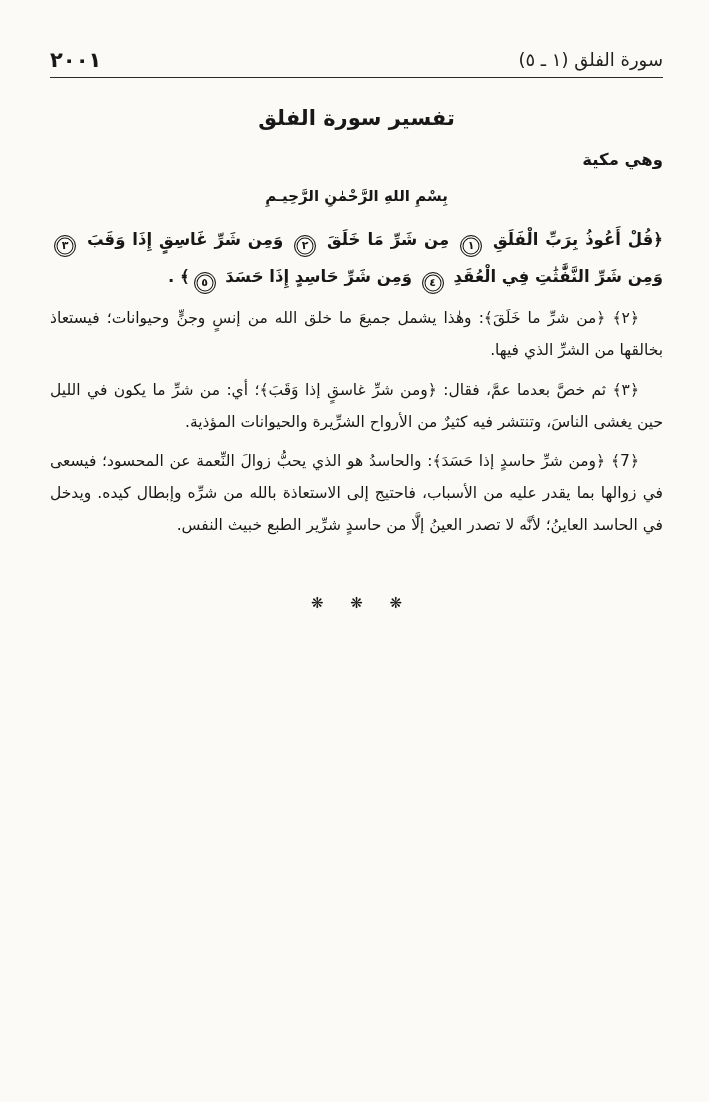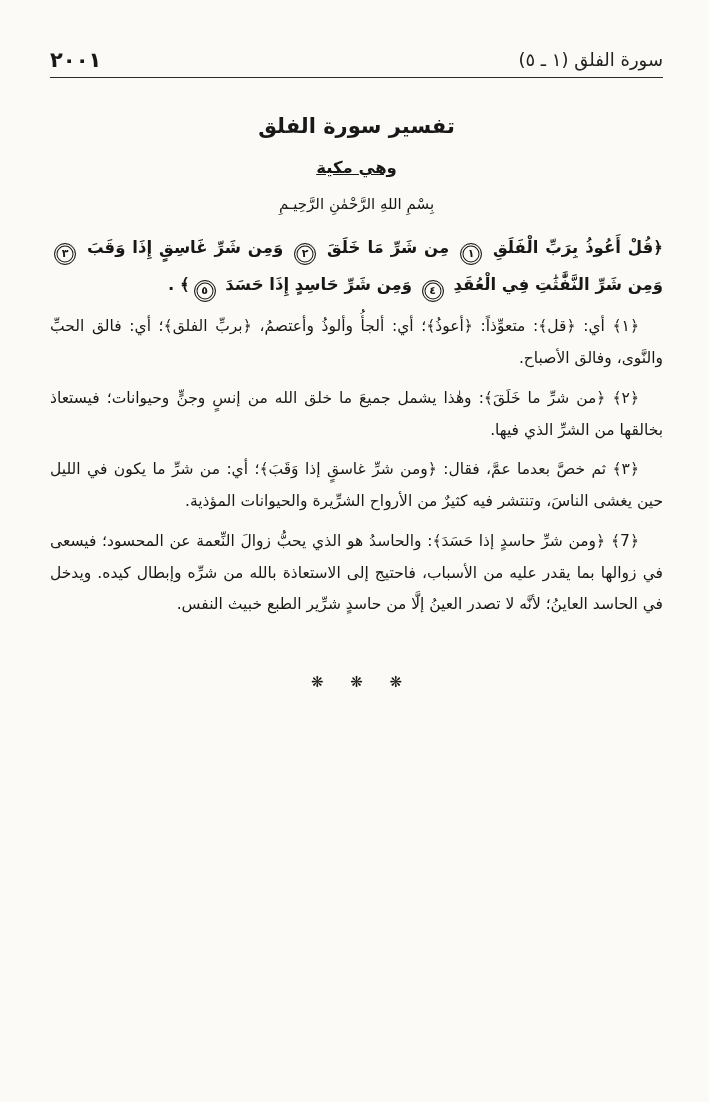--- a/index.html
+++ b/index.html
@@ -35,33 +35,32 @@
   }
   .rule {
     border: none;
     border-top: 1.5px solid #2b2b2b;
     margin: 5px 0 0 0;
   }
   .title {
     text-align: center;
     font-weight: bold;
     font-size: 21px;
-    margin-top: 36px;
+    margin-top: 28px;
   }
   .subtitle {
-    text-align: center;
+    text-align: right;
     font-weight: bold;
     font-size: 16.5px;
     margin-top: 20px;
-    text-decoration: underline;
   }
   .basmala {
     text-align: center;
     font-size: 15px;
-    font-weight: normal;
+    font-weight: bold;
     margin-top: 18px;
     letter-spacing: 0.5px;
   }
   .quran {
     font-weight: bold;
     font-size: 16.5px;
     line-height: 2.25;
     text-align: justify;
     margin: 16px 0 0 0;
   }
@@ -115,21 +114,20 @@
     <span class="vnum">٢</span>
     <span>وَمِن شَرِّ غَاسِقٍ إِذَا وَقَبَ</span>
     <span class="vnum">٣</span>
     <span>وَمِن شَرِّ النَّفَّٰثَٰتِ فِي الْعُقَدِ</span>
     <span class="vnum">٤</span>
     <span>وَمِن شَرِّ حَاسِدٍ إِذَا حَسَدَ</span>
     <span class="vnum">٥</span><span>﴾ .</span>
   </p>
 
   <div>
-    <p class="para">﴿١﴾ أي: ﴿قل﴾: متعوِّذاً: ﴿أعوذُ﴾؛ أي: ألجأُ وألوذُ وأعتصمُ، ﴿بربِّ الفلق﴾؛ أي: فالق الحبِّ والنَّوى، وفالق الأصباح.</p>
     <p class="para">﴿٢﴾ ﴿من شرِّ ما خَلَقَ﴾: وهٰذا يشمل جميعَ ما خلق الله من إنسٍ وجنٍّ وحيوانات؛ فيستعاذ بخالقها من الشرِّ الذي فيها.</p>
     <p class="para">﴿٣﴾ ثم خصَّ بعدما عمَّ، فقال: ﴿ومن شرِّ غاسقٍ إذا وَقَبَ﴾؛ أي: من شرِّ ما يكون في الليل حين يغشى الناسَ، وتنتشر فيه كثيرٌ من الأرواح الشرِّيرة والحيوانات المؤذية.</p>
     <p class="para">﴿7﴾ ﴿ومن شرِّ حاسدٍ إذا حَسَدَ﴾: والحاسدُ هو الذي يحبُّ زوالَ النِّعمة عن المحسود؛ فيسعى في زوالها بما يقدر عليه من الأسباب، فاحتيج إلى الاستعاذة بالله من شرِّه وإبطال كيده. ويدخل في الحاسد العاينُ؛ لأنَّه لا تصدر العينُ إلَّا من حاسدٍ شرِّير الطبع خبيث النفس.</p>
   </div>
 
   <div class="ornament">❋ ❋ ❋</div>
 
 </div>
 
 </body></html>

